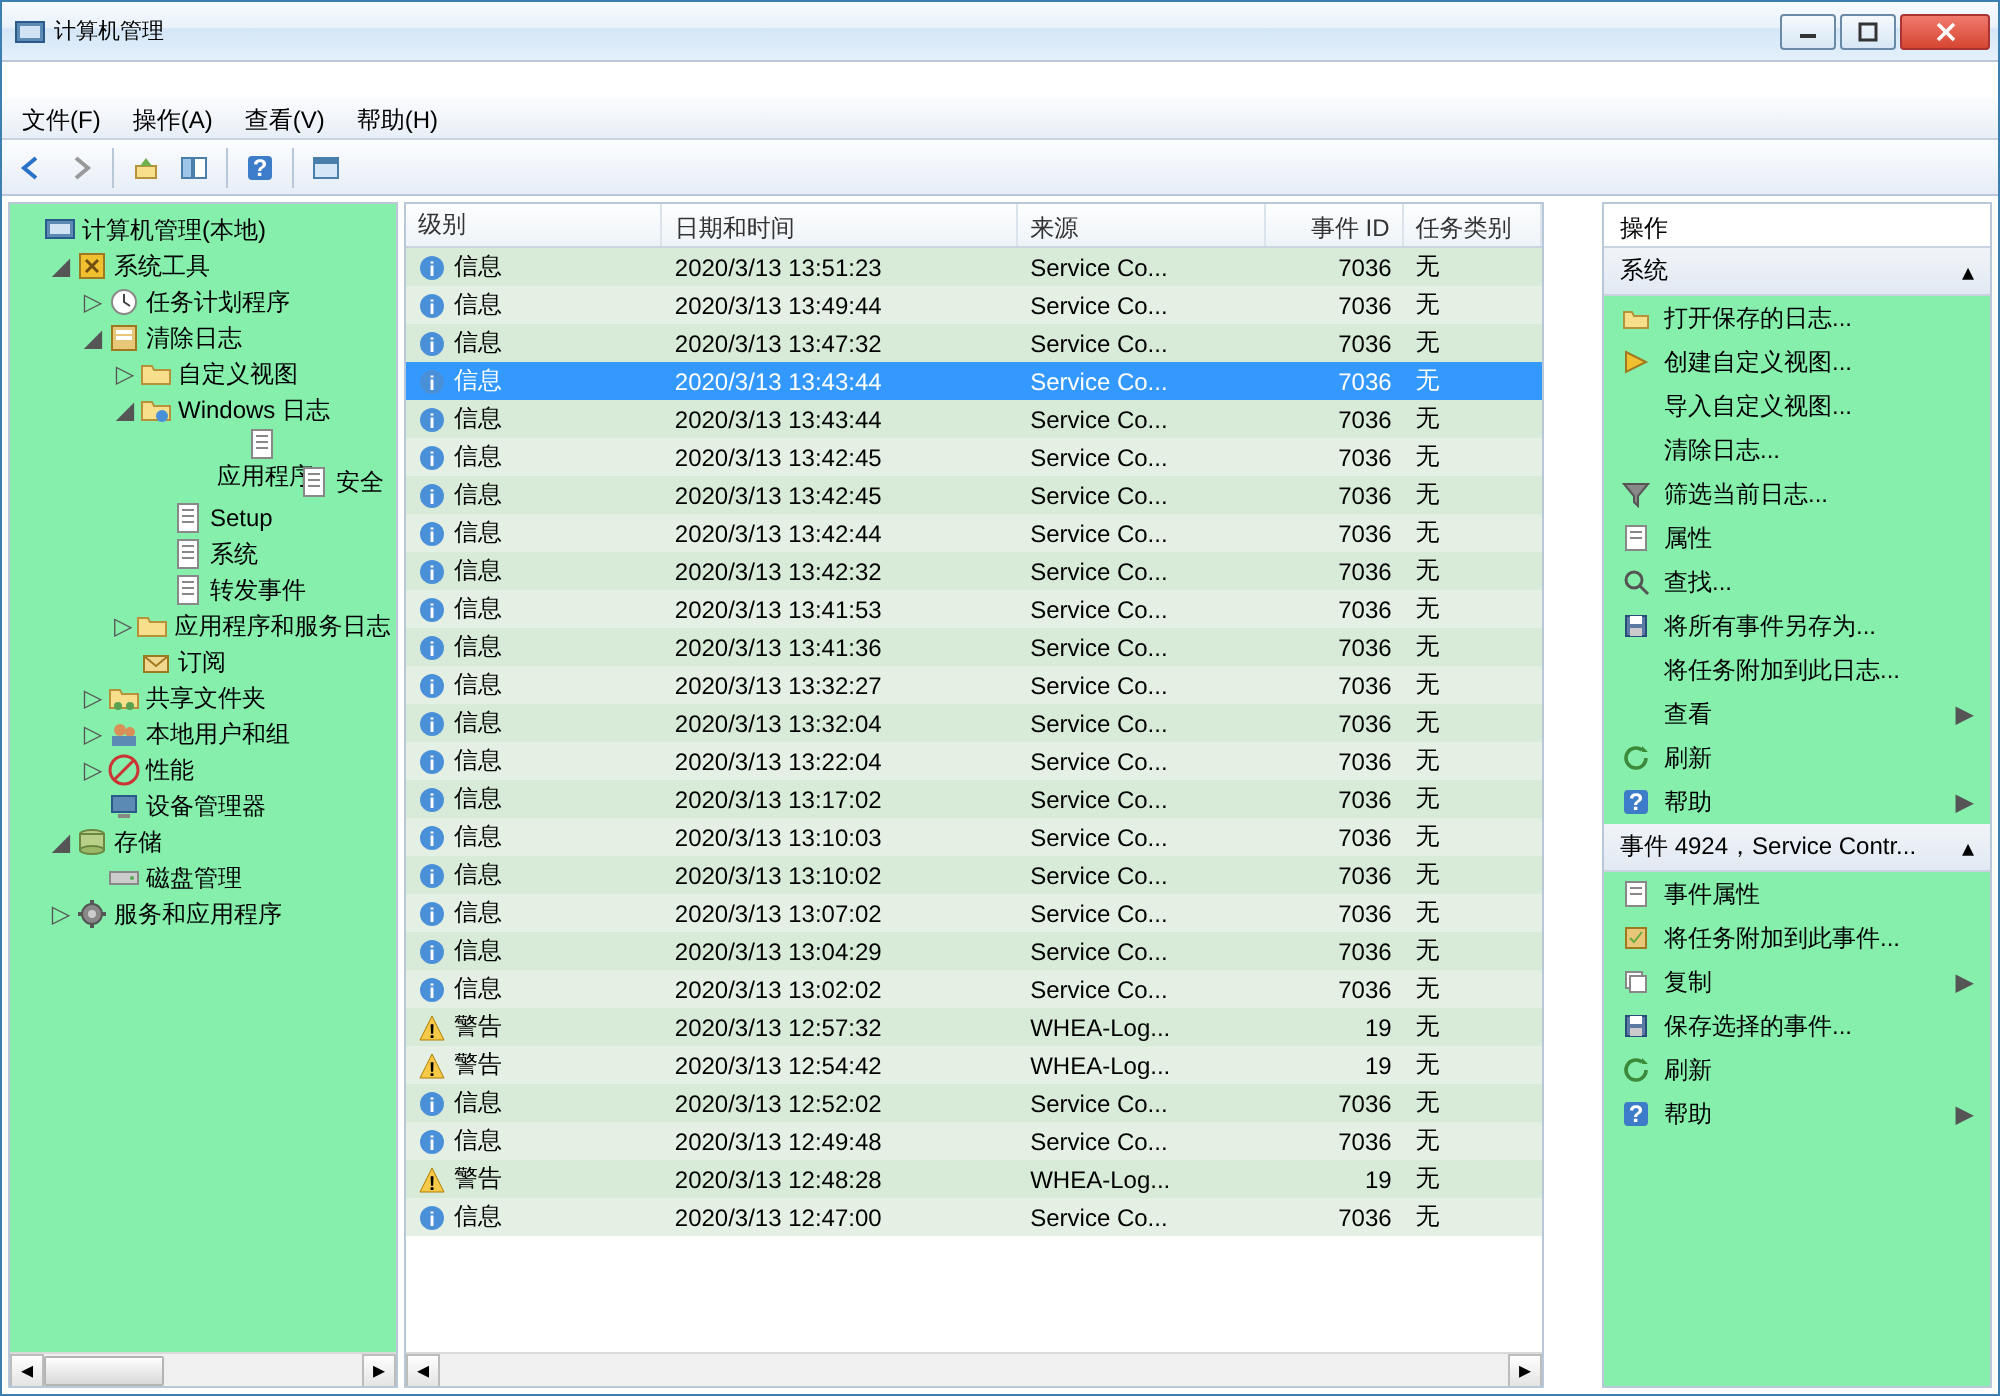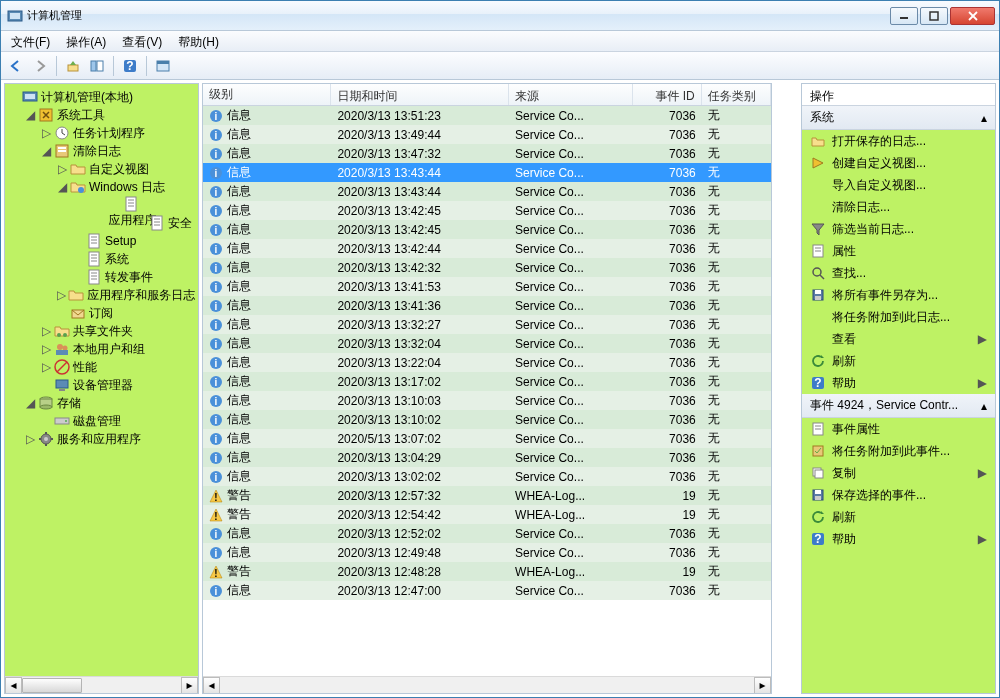--- a/index.html
+++ b/index.html
@@ -7,29 +7,29 @@
 
 .window { width: 1000px; height: 698px; border: 1px solid #3c7fb1; display: flex; flex-direction: column; background: #fff; }
 .titlebar { height: 30px; background: linear-gradient(to bottom, #f8fbff 0%, #e8f1fa 45%, #d4e6f7 46%, #e4f0fb 100%); display: flex; align-items: center; border-bottom: 1px solid #b8c8d8; padding: 0 4px; }
 .titlebar-icon { width: 16px; height: 16px; margin: 0 4px 0 2px; display: inline-block; }
 .titlebar-title { flex: 1; color: #000; font-size: 11px; }
 .win-controls { display: flex; gap: 2px; }
 .win-btn { width: 28px; height: 18px; border: 1px solid #6b8aa8; border-radius: 2px; display: flex; align-items: center; justify-content: center; background: linear-gradient(to bottom, #f5f9fd, #d7e7f5); cursor: default; }
 .win-btn.close { background: linear-gradient(to bottom, #f07a6d, #d64531); border-color: #a33; color: #fff; width: 45px; }
 .win-btn svg { display: block; }
 
-.menubar { height: 21px; background: linear-gradient(to bottom, #fbfcfe, #e8eef6); display: flex; align-items: stretch; border-bottom: 1px solid #cad4e0; padding-left: 2px; }
+.menubar { height: 21px; background: linear-gradient(to bottom, #fbfcfe, #e8eef6); display: flex; align-items: stretch; border-bottom: 1px solid #cad4e0; padding-left: 2px; margin-top: 18px; }
 .menubar .mitem { padding: 3px 8px; cursor: default; }
 
 .toolbar { height: 28px; background: linear-gradient(to bottom, #fcfdff, #e6edf6); display: flex; align-items: center; border-bottom: 1px solid #b8c8d8; padding: 0 4px; gap: 2px; }
 .toolbar .tbtn { width: 22px; height: 22px; display: flex; align-items: center; justify-content: center; border: 1px solid transparent; border-radius: 2px; }
 .toolbar .sep { width: 1px; height: 20px; background: #b8c8d8; margin: 0 3px; }
 
 .body-area { flex: 1; display: flex; overflow: hidden; padding: 3px; gap: 3px; }
-.pane { border: 1px solid #b8c8d8; background: #bef264; display: flex; flex-direction: column; overflow: hidden; }
+.pane { border: 1px solid #b8c8d8; background: #86efac; display: flex; flex-direction: column; overflow: hidden; }
 .pane.left { width: 195px; }
 .pane.center { flex: 1; }
 .pane.right { width: 195px; margin-left: 26px; }
 
 
 .tree { flex: 1; overflow: auto; padding: 4px 0; }
 .tree-row { display: flex; align-items: center; height: 18px; white-space: nowrap; cursor: default; padding-right: 6px; }
 .tree-row .exp { width: 11px; height: 11px; display: inline-flex; align-items: center; justify-content: center; margin-right: 2px; color: #555; }
 .tree-row .ticon { width: 16px; height: 16px; margin-right: 3px; display: inline-flex; align-items: center; justify-content: center; }
 
@@ -602,21 +602,21 @@
             <div class="cell col-cat">无</div>
           </div>
           <div class="grid-row alt">
             <div class="cell col-level">
               <svg class="lvl-icon i-info" width="14" height="14">
                 <circle cx="7" cy="7" r="6"></circle>
                 <text x="7" y="11" text-anchor="middle">i</text>
               </svg>
               <span>信息</span>
             </div>
-            <div class="cell col-date">2020/5/13 13:07:02</div>
+            <div class="cell col-date">2020/3/13 13:07:02</div>
             <div class="cell col-source">Service Co...</div>
             <div class="cell col-id">7036</div>
             <div class="cell col-cat">无</div>
           </div>
           <div class="grid-row norm">
             <div class="cell col-level">
               <svg class="lvl-icon i-info" width="14" height="14">
                 <circle cx="7" cy="7" r="6"></circle>
                 <text x="7" y="11" text-anchor="middle">i</text>
               </svg>

